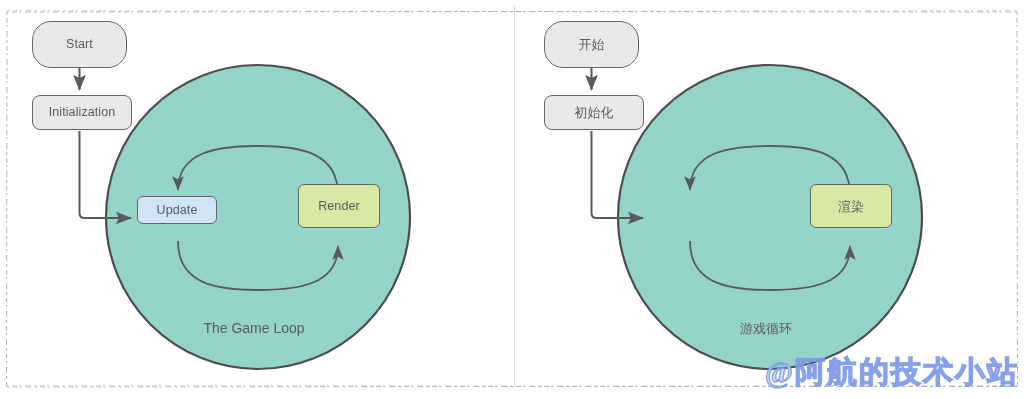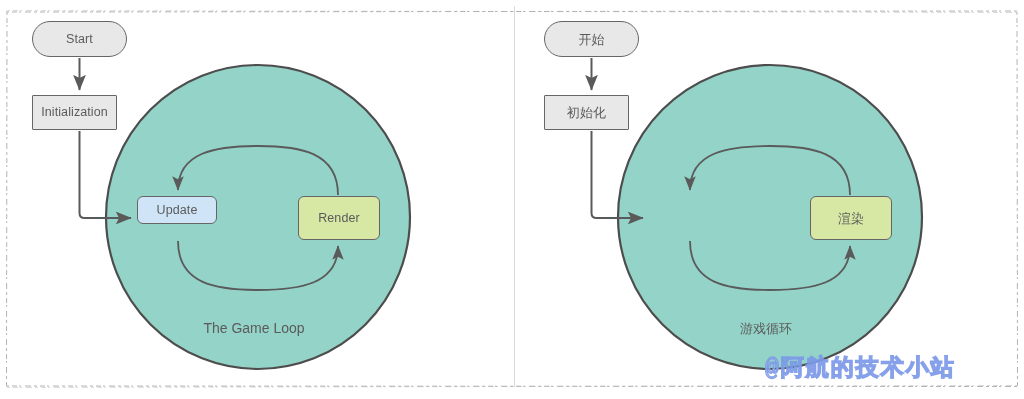--- a/index.html
+++ b/index.html
@@ -56,41 +56,41 @@
     align-items: center;
     justify-content: center;
     color: #5b5b5b;
     font-size: 12.5px;
     line-height: 1;
     letter-spacing: .1px;
     white-space: nowrap;
   }
   .node-start {
     left: 32px; top: 21px;
-    width: 95px; height: 36px;
+    width: 95px; height: 47px;
     background: #e8e8e8;
     border: 1.6px solid #666666;
     border-radius: 19px;
   }
   .node-init {
     left: 32px; top: 95px;
-    width: 85px; height: 35px;
+    width: 100px; height: 35px;
     background: #e8e8e8;
     border: 1.6px solid #666666;
-    border-radius: 1px;
+    border-radius: 8px;
   }
   .node-update {
     left: 137px; top: 196px;
     width: 80px; height: 28px;
     background: #cfe5f7;
     border: 1.6px solid #656565;
     border-radius: 6px;
   }
   .node-render {
-    left: 298px; top: 196px;
+    left: 298px; top: 184px;
     width: 82px; height: 44px;
     background: #d7e8a4;
     border: 1.6px solid #656565;
     border-radius: 6px;
   }
   .loop-caption {
     position: absolute;
     left: 139px;
     top: 320px;
     width: 230px;
@@ -98,22 +98,22 @@
     color: #5b5b5b;
     font-size: 14px;
     white-space: nowrap;
   }
   .cjk { font-family: "DejaVu Sans", "Liberation Sans", sans-serif; font-size: 13px; }
 
   .watermark {
     position: absolute;
     left: 765px;
     top: 352px;
-    font-family: Liberation Mono, monospace;
-    font-size: 23px;
+    font-family: Liberation Serif, serif;
+    font-size: 30px;
     font-weight: bold;
     letter-spacing: 2px;
     color: #cdd9f5;
     -webkit-text-stroke: 1.3px #7c9ae8;
     opacity: .92;
     white-space: nowrap;
     pointer-events: none;
   }
 </style>
 </head>

